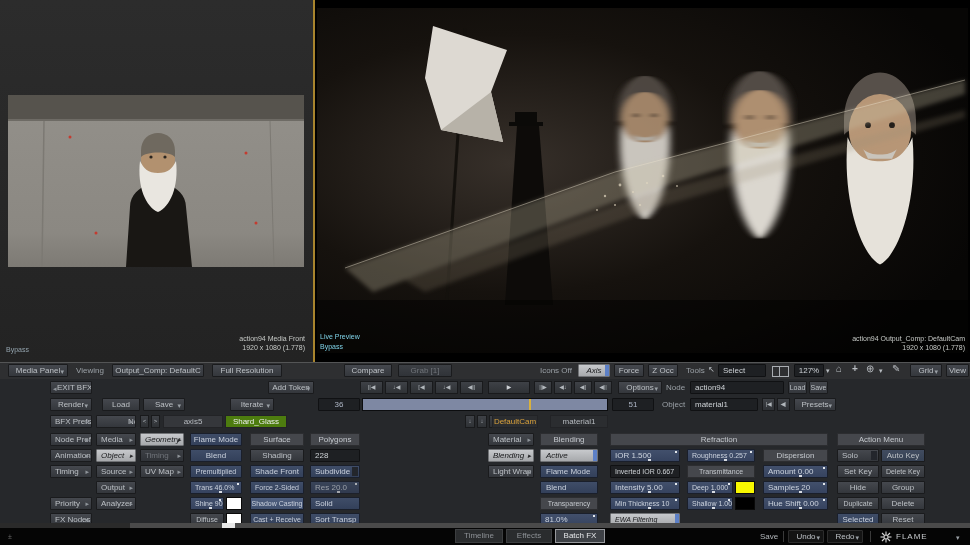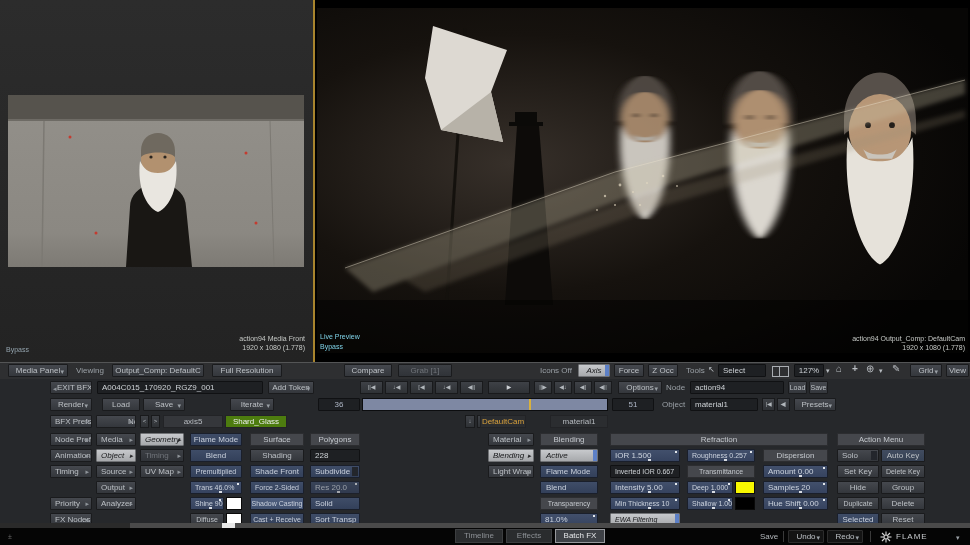--- a/index.html
+++ b/index.html
@@ -185,21 +185,20 @@
   <div class="icn" style="left:852px;top:363px;font-weight:bold;">+</div>
   <div class="icn" style="left:866px;top:363px;">⊕</div>
   <div class="icn" style="left:879px;top:365px;font-size:7px;">▾</div>
   <div class="icn" style="left:892px;top:363px;">✎</div>
   <div class="b dd" style="left:910px;top:364px;width:32px;">Grid</div>
   <div class="b" style="left:946px;top:364px;width:23px;">View</div>
 
   <div id="panel"></div>
 
   <div class="b back" style="left:50px;top:381px;width:42px;padding-left:6px;">EXIT BFX</div>
-  <div class="b fld" style="left:97px;top:381px;width:166px;">A004C015_170920_RGZ9_001</div>
   <div class="b dd" style="left:268px;top:381px;width:46px;">Add Token</div>
   <div class="tb" style="left:360px;top:381px;width:23px;">||◀</div>
   <div class="tb" style="left:385px;top:381px;width:23px;">↓◀</div>
   <div class="tb" style="left:410px;top:381px;width:23px;">[◀</div>
   <div class="tb" style="left:435px;top:381px;width:23px;">↓◀</div>
   <div class="tb" style="left:460px;top:381px;width:23px;">◀||</div>
   <div class="tb" style="left:488px;top:381px;width:42px;color:#ced2d6;">▶</div>
   <div class="tb" style="left:534px;top:381px;width:18px;">||▶</div>
   <div class="tb" style="left:554px;top:381px;width:18px;">◀↓</div>
   <div class="tb" style="left:574px;top:381px;width:18px;">◀]</div>
@@ -227,21 +226,21 @@
 
   <div class="b nav" style="left:50px;top:415px;width:42px;">BFX Prefs</div>
   <div class="b nav" style="left:96px;top:415px;width:40px;padding-left:31px;">Node Bin</div>
   <div class="tb" style="left:140px;top:415px;width:9px;">&lt;</div>
   <div class="tb" style="left:151px;top:415px;width:9px;">&gt;</div>
   <div class="tab" style="left:163px;top:415px;width:60px;">axis5</div>
   <div class="tab tab-act" style="left:225px;top:415px;width:62px;">Shard_Glass</div>
   <div class="tb" style="left:465px;top:415px;width:10px;">↓</div>
   <div class="tb" style="left:477px;top:415px;width:10px;">↓</div>
   <div class="tb" style="left:489px;top:415px;width:10px;">↓</div>
-  <div class="tab tab-cam" style="left:480px;top:415px;width:46px;">DefaultCam</div>
+  <div class="tab tab-cam" style="left:492px;top:415px;width:46px;">DefaultCam</div>
   <div class="tab" style="left:550px;top:415px;width:58px;background:#2b2d30;">material1</div>
 
   <div class="b nav" style="left:50px;top:433px;width:42px;">Node Prefs</div>
   <div class="b nav" style="left:50px;top:449px;width:42px;">Animation</div>
   <div class="b nav" style="left:50px;top:465px;width:42px;">Timing</div>
   <div class="b nav" style="left:50px;top:497px;width:42px;">Priority</div>
   <div class="b nav" style="left:50px;top:513px;width:42px;">FX Nodes</div>
 
   <div class="b nav" style="left:96px;top:433px;width:40px;">Media</div>
   <div class="b nav selb" style="left:96px;top:449px;width:40px;">Object</div>

